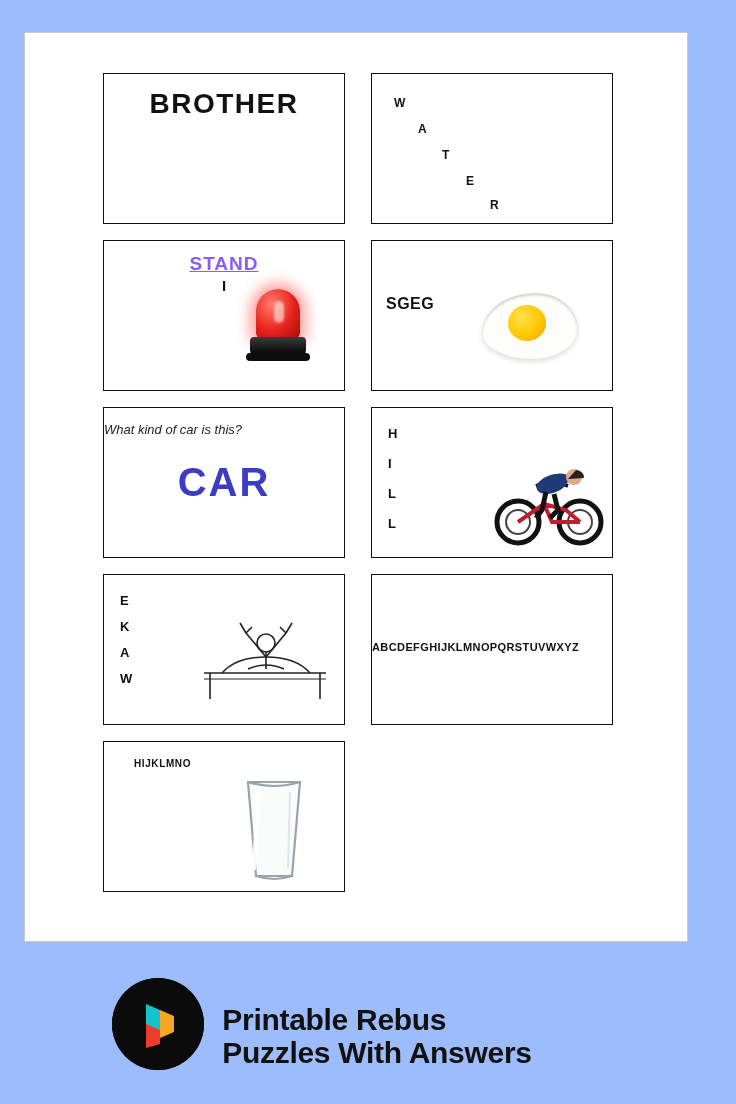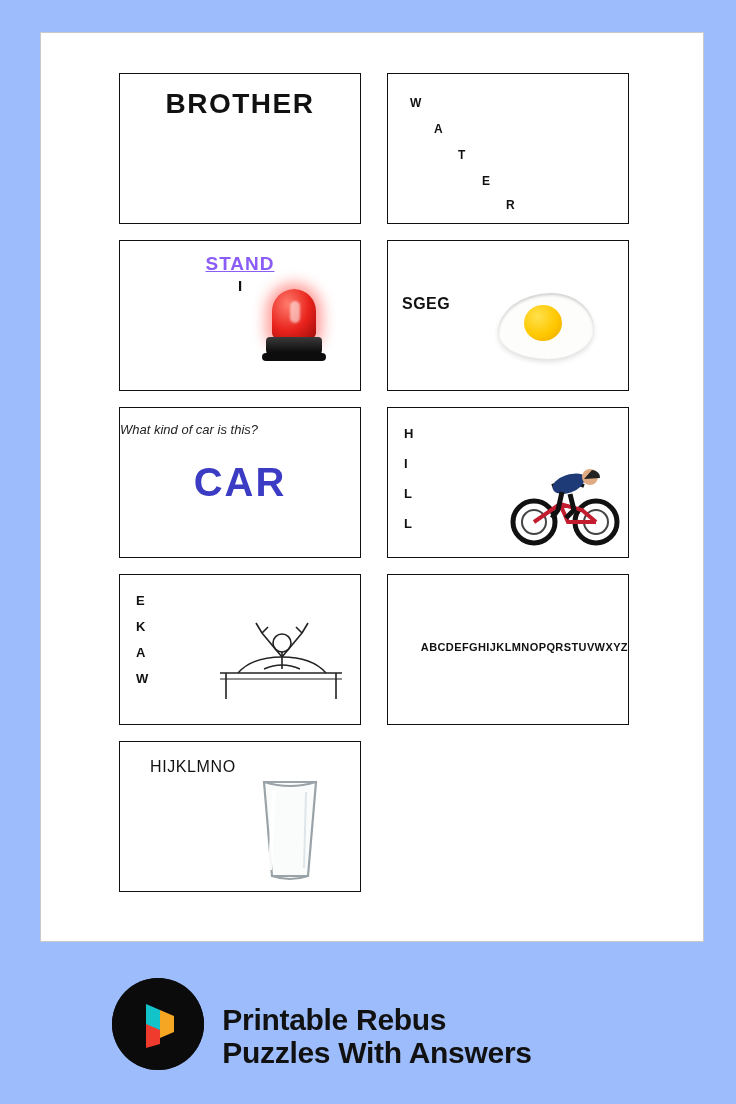--- a/index.html
+++ b/index.html
@@ -14,21 +14,21 @@
     overflow: hidden;
   }
   .page-wrap {
     position: relative;
     width: 736px;
     height: 1104px;
     background: #9dbcfc;
   }
   .sheet {
     position: absolute;
-    left: 40px;
+    left: 24px;
     top: 32px;
     width: 664px;
     height: 910px;
     background: #ffffff;
     border: 1px solid #c9c9c9;
     box-sizing: border-box;
   }
   .grid {
     position: absolute;
     left: 78px;
@@ -258,34 +258,34 @@
     color: #111;
   }
   .bed-art { position: absolute; left: 96px; top: 24px; width: 130px; height: 112px; }
 
   
   .c-alpha .alpha {
     position: absolute;
     top: 66px;
     left: 0;
     width: 100%;
-    text-align: right;
+    text-align: left;
     font-size: 11px;
     font-weight: bold;
     letter-spacing: 0.4px;
     color: #111;
   }
 
   
   .c-glass .label {
     position: absolute;
     top: 16px;
     left: 18px;
-    font-size: 16px;
-    font-weight: normal;
+    font-size: 10px;
+    font-weight: bold;
     letter-spacing: 0.6px;
     color: #111;
     padding-left: 12px;
   }
   .glass { position: absolute; left: 128px; top: 30px; width: 84px; height: 112px; }
 
   
   .footer {
     position: absolute;
     left: 0;

